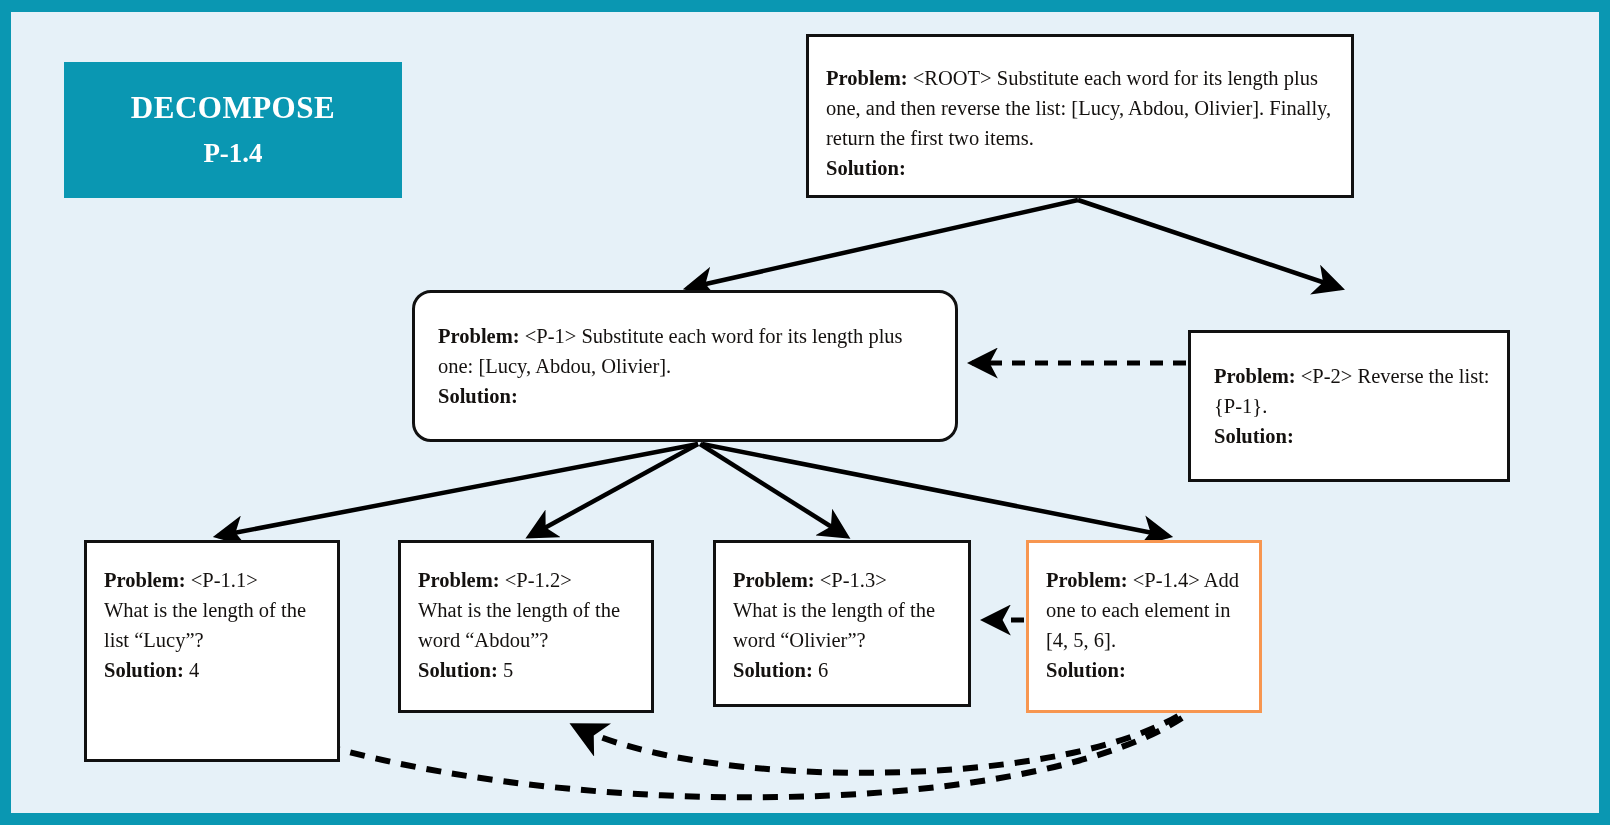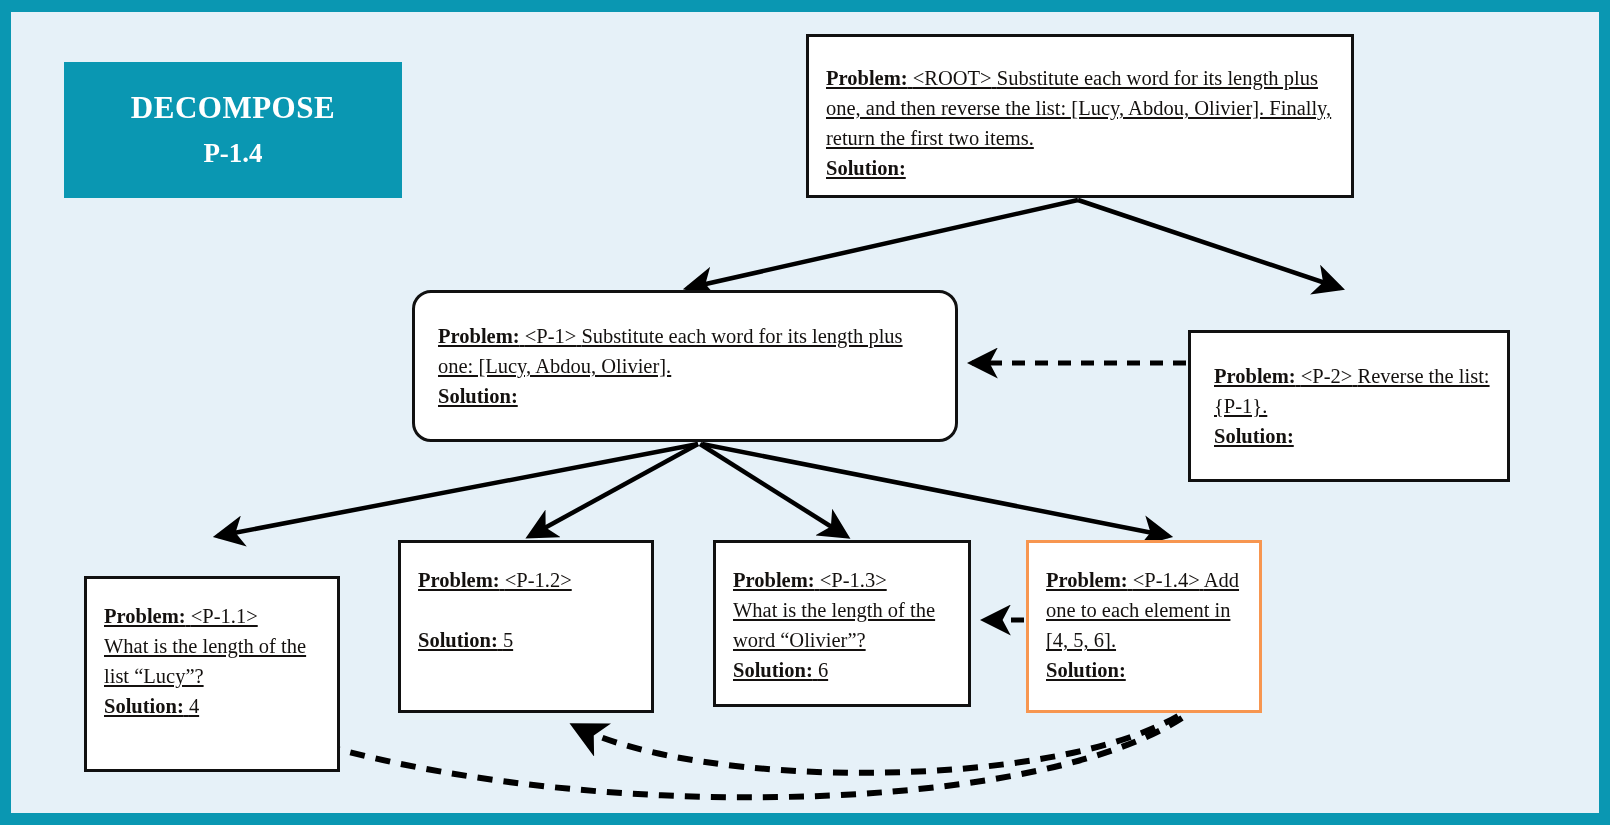--- a/index.html
+++ b/index.html
@@ -67,35 +67,34 @@
     position: absolute;
     background: #ffffff;
     border: 3px solid #111111;
     box-sizing: border-box;
     font-size: 20.5px;
     line-height: 1.47;
     color: #14110f;
   }
   .node .inner {
     padding: 22px 17px 10px 17px;
-    text-decoration: underline;
   }
   .node.highlight {
     border-color: #f79650;
   }
   .node .q { font-weight: normal; }
 
   #node-root { left: 806px; top: 34px; width: 548px; height: 164px; }
   #node-root .inner { padding-top: 26px; }
   #node-p1 { left: 412px; top: 290px; width: 546px; height: 152px; border-radius: 19px; }
   #node-p1 .inner { padding-top: 28px; padding-left: 23px; }
   #node-p2 { left: 1188px; top: 290px; width: 322px; height: 152px; margin-top: 40px; }
   #node-p2 .inner { padding-top: 28px; padding-left: 23px; }
 
-  #node-p11 { left: 84px; top: 540px; width: 256px; height: 196px; margin-top: 36px; }
+  #node-p11 { left: 84px; top: 540px; width: 256px; height: 222px; }
   #node-p12 { left: 398px; top: 540px; width: 256px; height: 173px; }
   #node-p13 { left: 713px; top: 540px; width: 258px; height: 167px; }
   #node-p14 { left: 1026px; top: 540px; width: 236px; height: 173px; }
 </style>
 </head>
 <body>
 
 <div id="root">
   <div id="frame">
     <div id="canvas"></div>
@@ -183,20 +182,21 @@
       <span style="font-weight:bold;">Solution:</span>
       <span class="q">4</span>
     </div>
   </div>
 
   <div class="node" id="node-p12">
     <div class="inner">
       <span style="font-weight:bold;">Problem:</span>
       <span class="q">&lt;P-1.2&gt;</span>
       <br>
+      <span class="q">What is the length of the word “Abdou”?</span>
       <br>
       <span style="font-weight:bold;">Solution:</span>
       <span class="q">5</span>
     </div>
   </div>
 
   <div class="node" id="node-p13">
     <div class="inner">
       <span style="font-weight:bold;">Problem:</span>
       <span class="q">&lt;P-1.3&gt;</span>

